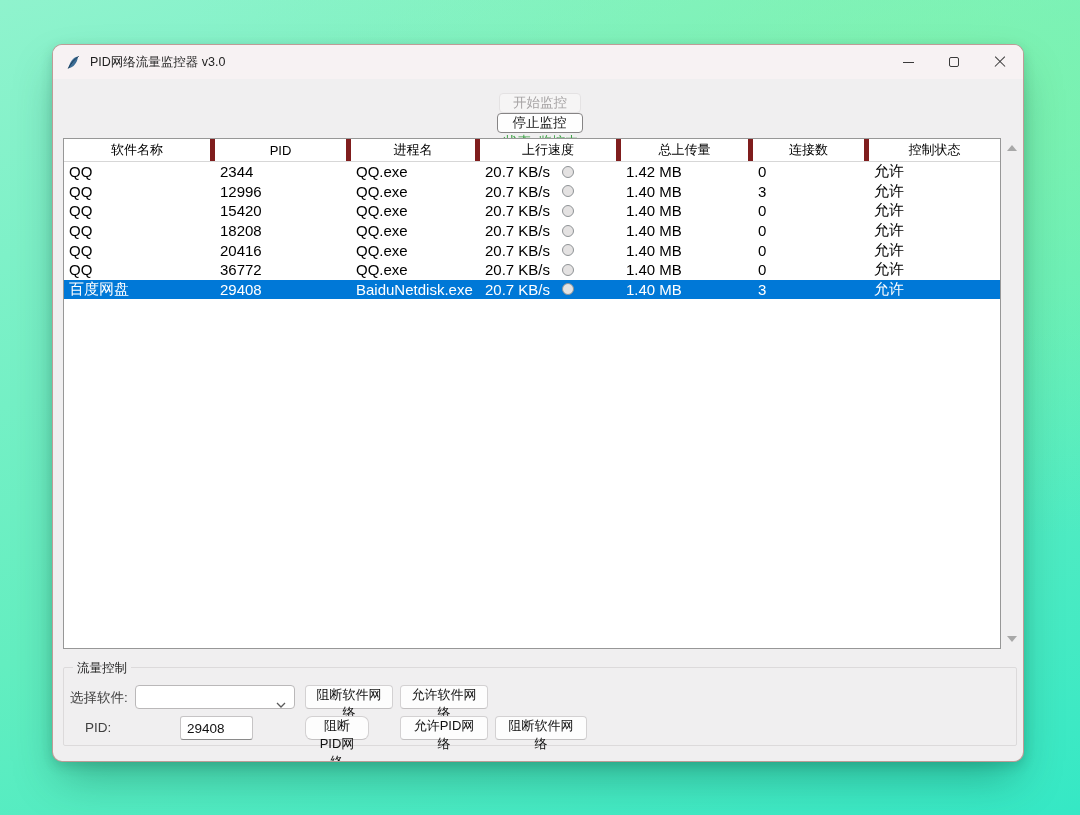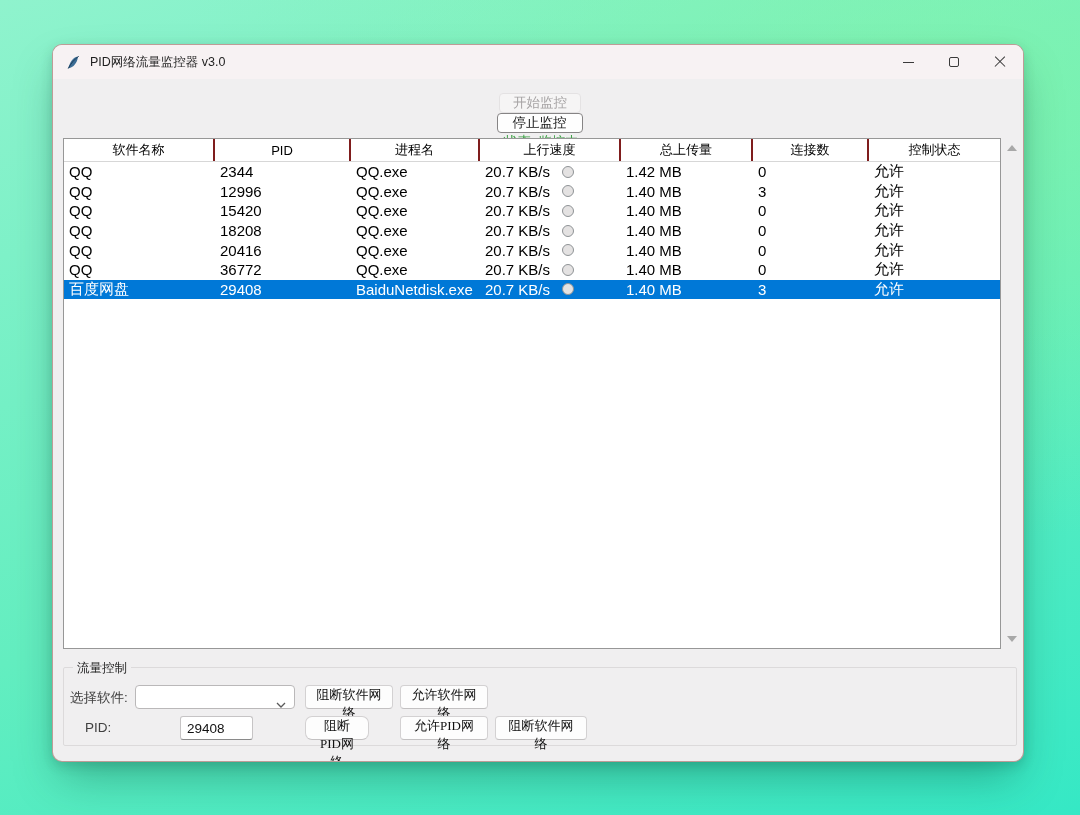--- a/index.html
+++ b/index.html
@@ -41,21 +41,21 @@
   .btn-stop { margin-left:3px; width:86px; height:28px;
     background:#fefefe; border:1px solid #868485; color:#141414; }
   .status { margin-left:18px; font-size:13.5px; color:var(--status-green,#3ba043); }
 
   
   .table-wrap { position:absolute; left:10px; top:93px; width:938px; height:511px;
     background:#fff; border:1px solid #979797; }
   .thead { display:grid; grid-template-columns:151px 136px 129px 141px 132px 116px 1fr;
     height:23px; background:#fff; border-bottom:1px solid #d7d7d7; }
   .th { font-size:13px; color:#000; display:flex; align-items:center; justify-content:center;
-    border-right:2px solid #7f1d1d; cursor:pointer; }
+    border-right:5px solid #7f1d1d; cursor:pointer; }
   .th:last-child { border-right:none; }
   .tbody { position:absolute; left:0; right:0; top:23px; bottom:0; overflow:hidden; }
   .tr { display:grid; grid-template-columns:151px 136px 129px 141px 132px 116px 1fr;
     height:19.6px; align-items:center; background:#fff; cursor:default; }
   .tr.selected { background:var(--sel,#0078d7); color:#fff; }
   .td { font-size:15px; padding-left:5px; white-space:nowrap; overflow:hidden; }
   .td.speed { display:flex; align-items:center; gap:12px; }
   .dot { width:12px; height:12px; border-radius:50%; flex:0 0 auto;
     background:#e4e2e2; border:1.4px solid #8f9396; }
 
@@ -75,21 +75,21 @@
   .gb-label { position:absolute; font-size:13.5px; color:#404040; }
   .combo { position:absolute; left:71px; top:17px; width:160px; height:24px;
     background:#fff; border:1px solid #bab8b9; border-radius:4px; cursor:pointer;
     display:flex; align-items:center; }
   .combo-value { flex:1; font-size:13px; padding-left:6px; color:#111; }
   .chev { width:10px; height:6px; margin-right:8px; display:block; }
   .pid-input { position:absolute; left:116px; top:48px; width:73px; height:24px;
     background:#fff; border:1px solid #c6c4c5; border-bottom:1px solid #8a8a8a;
     border-radius:3px; font-family:inherit; font-size:13.5px; padding:0 6px; color:#111; }
   .gbtn { position:absolute; height:24px; background:#fdfdfd; border:1px solid #d3d1d2;
-    border-bottom-color:#c3c1c2; border-radius:4px; font-family:Liberation Serif, serif; font-size:13px;
+    border-bottom-color:#c3c1c2; border-radius:4px; font-family:Liberation Sans, sans-serif; font-size:13px;
     color:#111; cursor:pointer; padding:0 9px; }
 </style>
 </head>
 <body>
 
 <div class="desktop">
   <div class="window">
 
     <div class="titlebar">
       <span class="app-icon">

